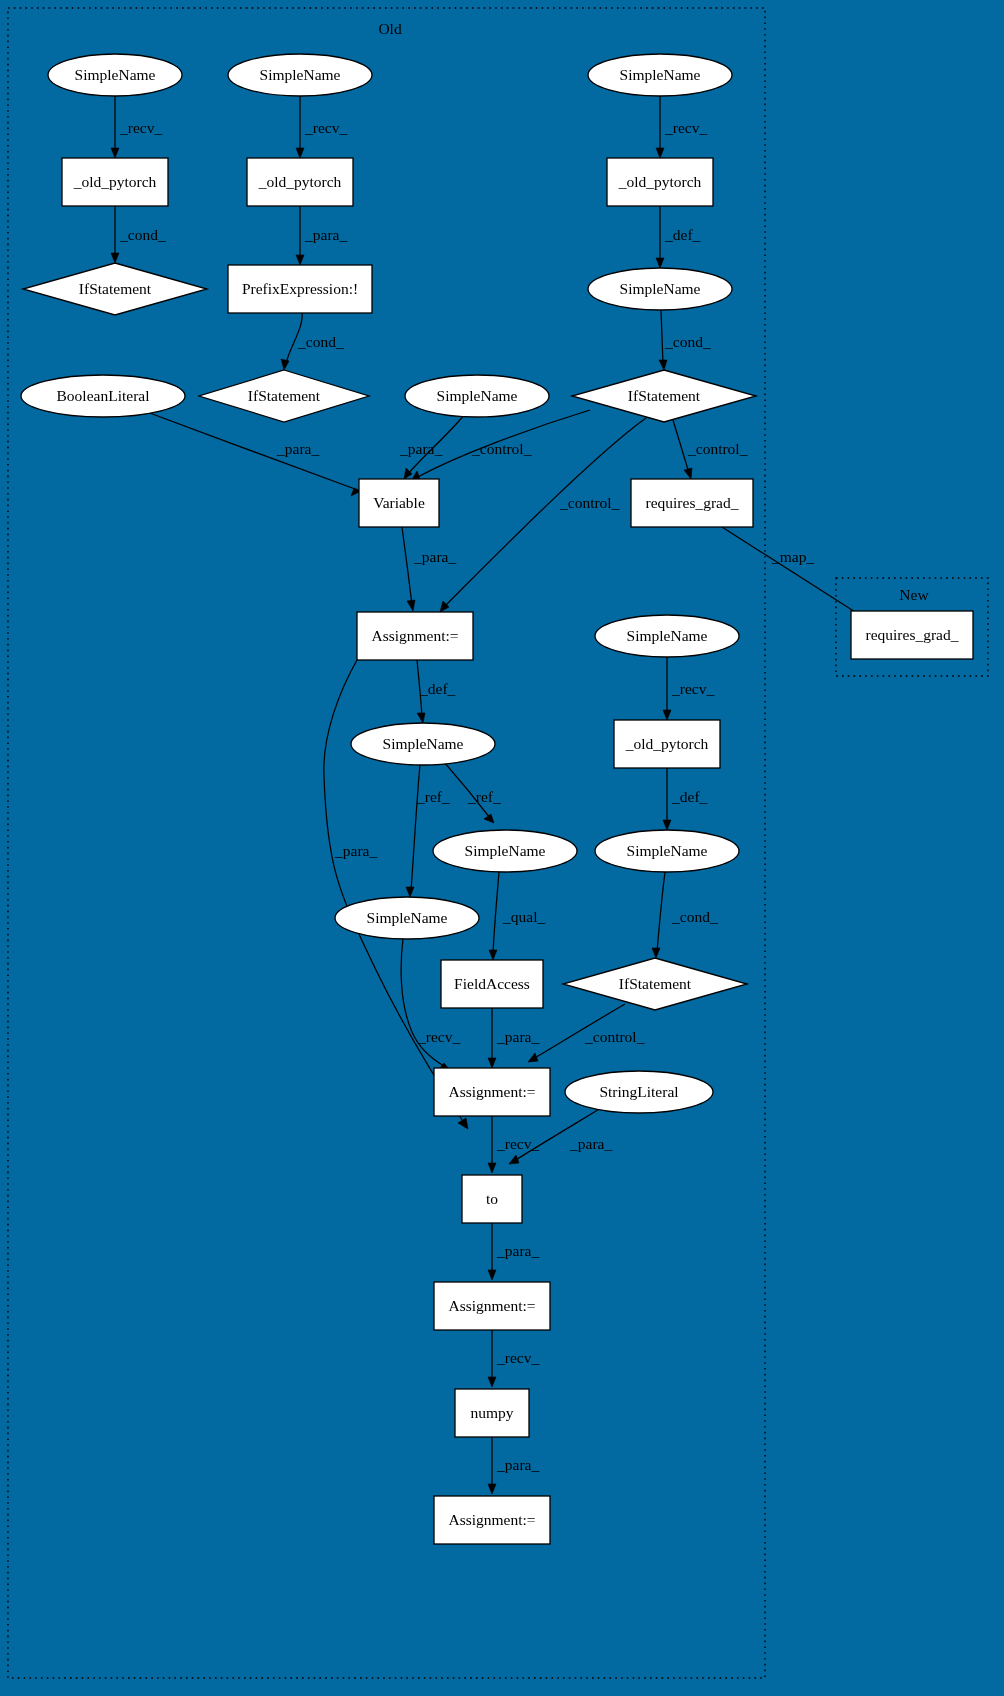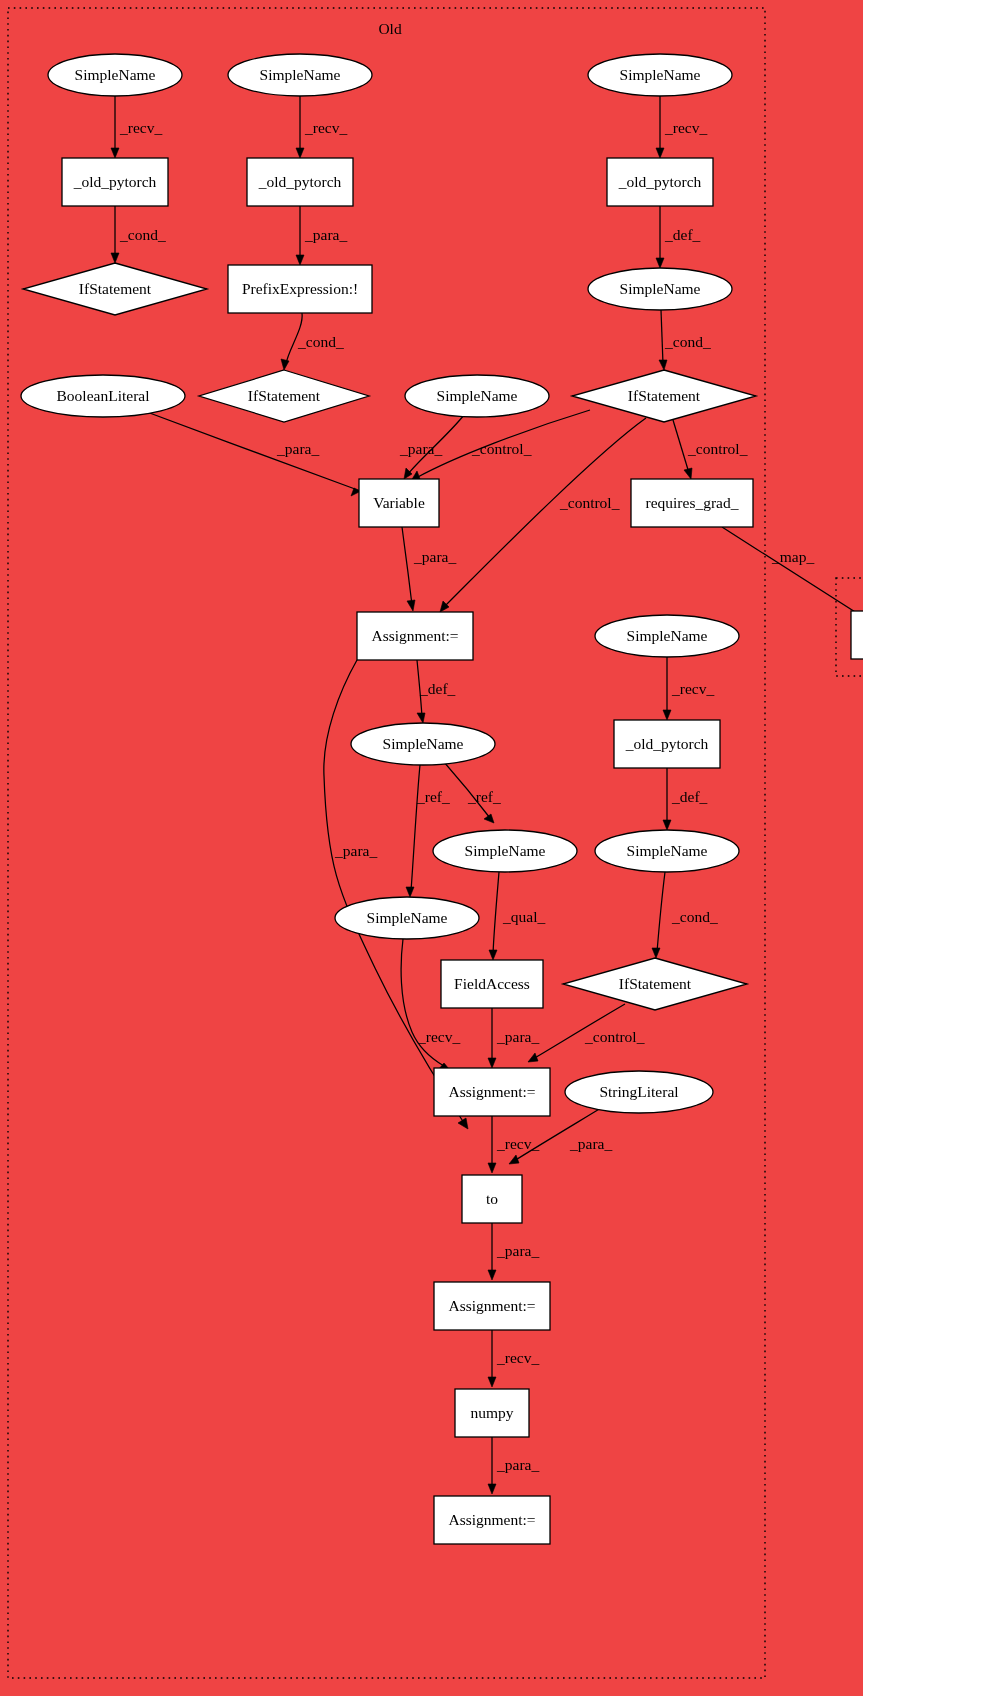--- a/index.html
+++ b/index.html
@@ -2,23 +2,23 @@
 <html><head>
 <meta charset="utf-8">
 <style>
   html, body {
     margin: 0;
     padding: 0;
     background: #ffffff;
   }
   #canvas {
     position: relative;
-    width: 863px;
+    width: 1004px;
     height: 1696px;
-    background: #ef4444;
+    background: #0369a1;
     font-family: "Liberation Serif", "DejaVu Serif", serif;
     overflow: hidden;
   }
   svg#graph {
     position: absolute;
     left: 0;
     top: 0;
     width: 1004px;
     height: 1696px;
   }

